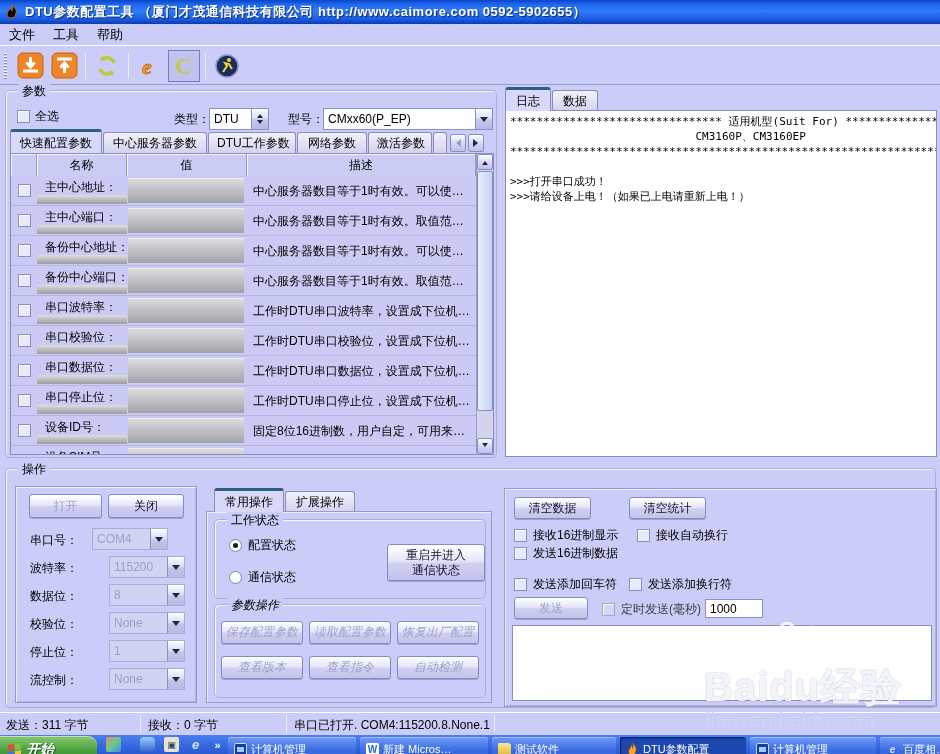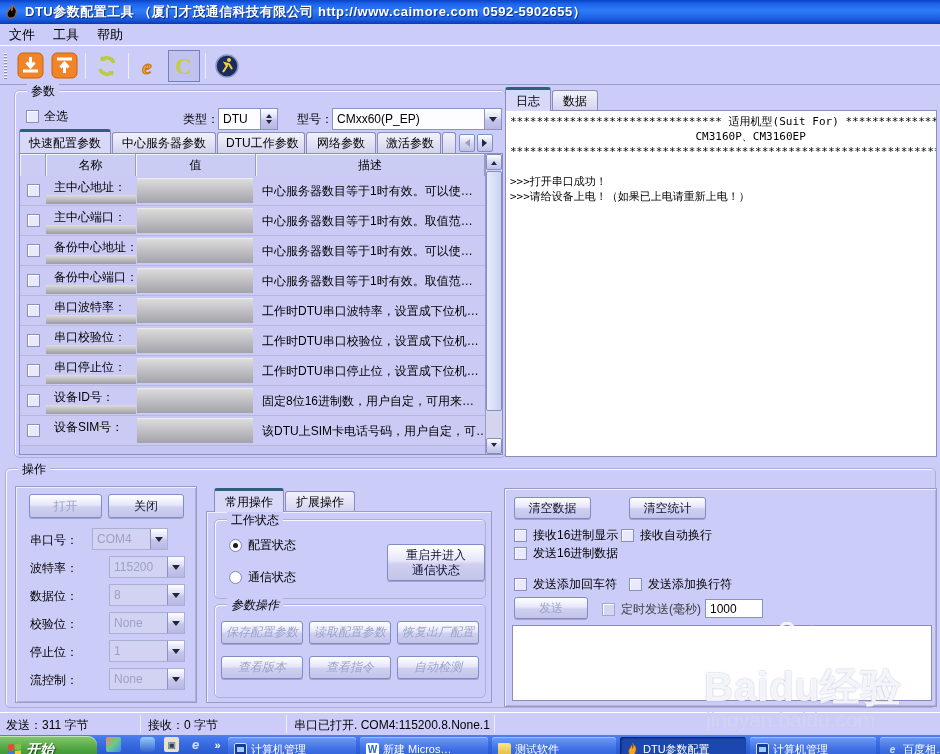--- a/index.html
+++ b/index.html
@@ -53,21 +53,21 @@
   .arrow-btn { width:17px; height:100%; border-left:1px solid #8494c8;
     background:linear-gradient(180deg,#fff,#dcdcf4 45%,#c6c6ea 55%,#b8b8e4);
     display:flex; align-items:center; justify-content:center; }
   .tri-down { width:0; height:0; border:4px solid transparent; border-top:5px solid #202840; margin-top:4px; }
   .tri-up-s { width:0; height:0; border:3px solid transparent; border-bottom:4px solid #202840; margin-bottom:1px;}
   .tri-down-s { width:0; height:0; border:3px solid transparent; border-top:4px solid #202840; margin-top:1px;}
   .tri-left { width:0; height:0; border:4px solid transparent; border-right:5px solid #9aa0c0; margin-right:3px;}
   .tri-right { width:0; height:0; border:4px solid transparent; border-left:5px solid #202840; margin-left:3px;}
 
   
-  .params-group { left:14px; top:90px; width:492px; height:368px; }
+  .params-group { left:5px; top:90px; width:492px; height:368px; }
   .select-all { position:absolute; left:11px; top:17px; display:flex; align-items:center; gap:5px; }
   .lbl { position:absolute; font-size:12px; }
   .tabrow { position:absolute; left:4px; top:38px; width:484px; height:24px; display:flex; align-items:flex-end; }
   .tab { height:21px; line-height:20px; padding:0 8px; font-size:12px; text-align:center;
     background:linear-gradient(180deg,#f2f2fc,#d2d2ee); border:1px solid #8c8cba; border-bottom:none;
     border-radius:3px 3px 0 0; margin-right:1px; white-space:nowrap; overflow:hidden; }
   .tab.selected { height:24px; line-height:22px; background:#d8d8f8; border-top:3px solid #2e5f7f; z-index:2; }
   .tab.stub { width:14px; padding:0; }
   .tab-scroll { width:16px; height:18px; margin-left:2px; margin-bottom:1px; border:1px solid #8090c4; border-radius:2px;
     background:linear-gradient(180deg,#fff,#d8d8f2 50%,#c0c0e8); display:flex; align-items:center; justify-content:center; }
@@ -318,20 +318,30 @@
             <div class="c-name"><span>串口校验位：</span><i class="bar"></i></div>
             <div class="c-val">
               <i class="box"></i>
             </div>
             <div class="c-desc">工作时DTU串口校验位，设置成下位机…</div>
           </div>
         <div class="trow">
             <span class="c-cb">
               <span class="cb"></span>
             </span>
+            <div class="c-name"><span>串口数据位：</span><i class="bar"></i></div>
+            <div class="c-val">
+              <i class="box"></i>
+            </div>
+            <div class="c-desc">工作时DTU串口数据位，设置成下位机…</div>
+          </div>
+        <div class="trow">
+            <span class="c-cb">
+              <span class="cb"></span>
+            </span>
             <div class="c-name"><span>串口停止位：</span><i class="bar"></i></div>
             <div class="c-val">
               <i class="box"></i>
             </div>
             <div class="c-desc">工作时DTU串口停止位，设置成下位机…</div>
           </div>
         <div class="trow">
             <span class="c-cb">
               <span class="cb"></span>
             </span>
@@ -460,21 +470,21 @@
     </div>
 
     <div class="panel send-panel">
       <span class="btn" style="left:9px; top:8px; width:77px; height:22px;">清空数据</span>
       <span class="btn" style="left:124px; top:8px; width:77px; height:22px;">清空统计</span>
 
       <label class="chk-line" style="left:9px; top:38px;">
           <span class="cb"></span>
           <span>接收16进制显示</span>
         </label>
-      <label class="chk-line" style="left:116px; top:38px;">
+      <label class="chk-line" style="left:132px; top:38px;">
           <span class="cb"></span>
           <span>接收自动换行</span>
         </label>
       <label class="chk-line" style="left:9px; top:56px;">
           <span class="cb"></span>
           <span>发送16进制数据</span>
         </label>
       <label class="chk-line" style="left:9px; top:87px;">
           <span class="cb"></span>
           <span>发送添加回车符</span>

